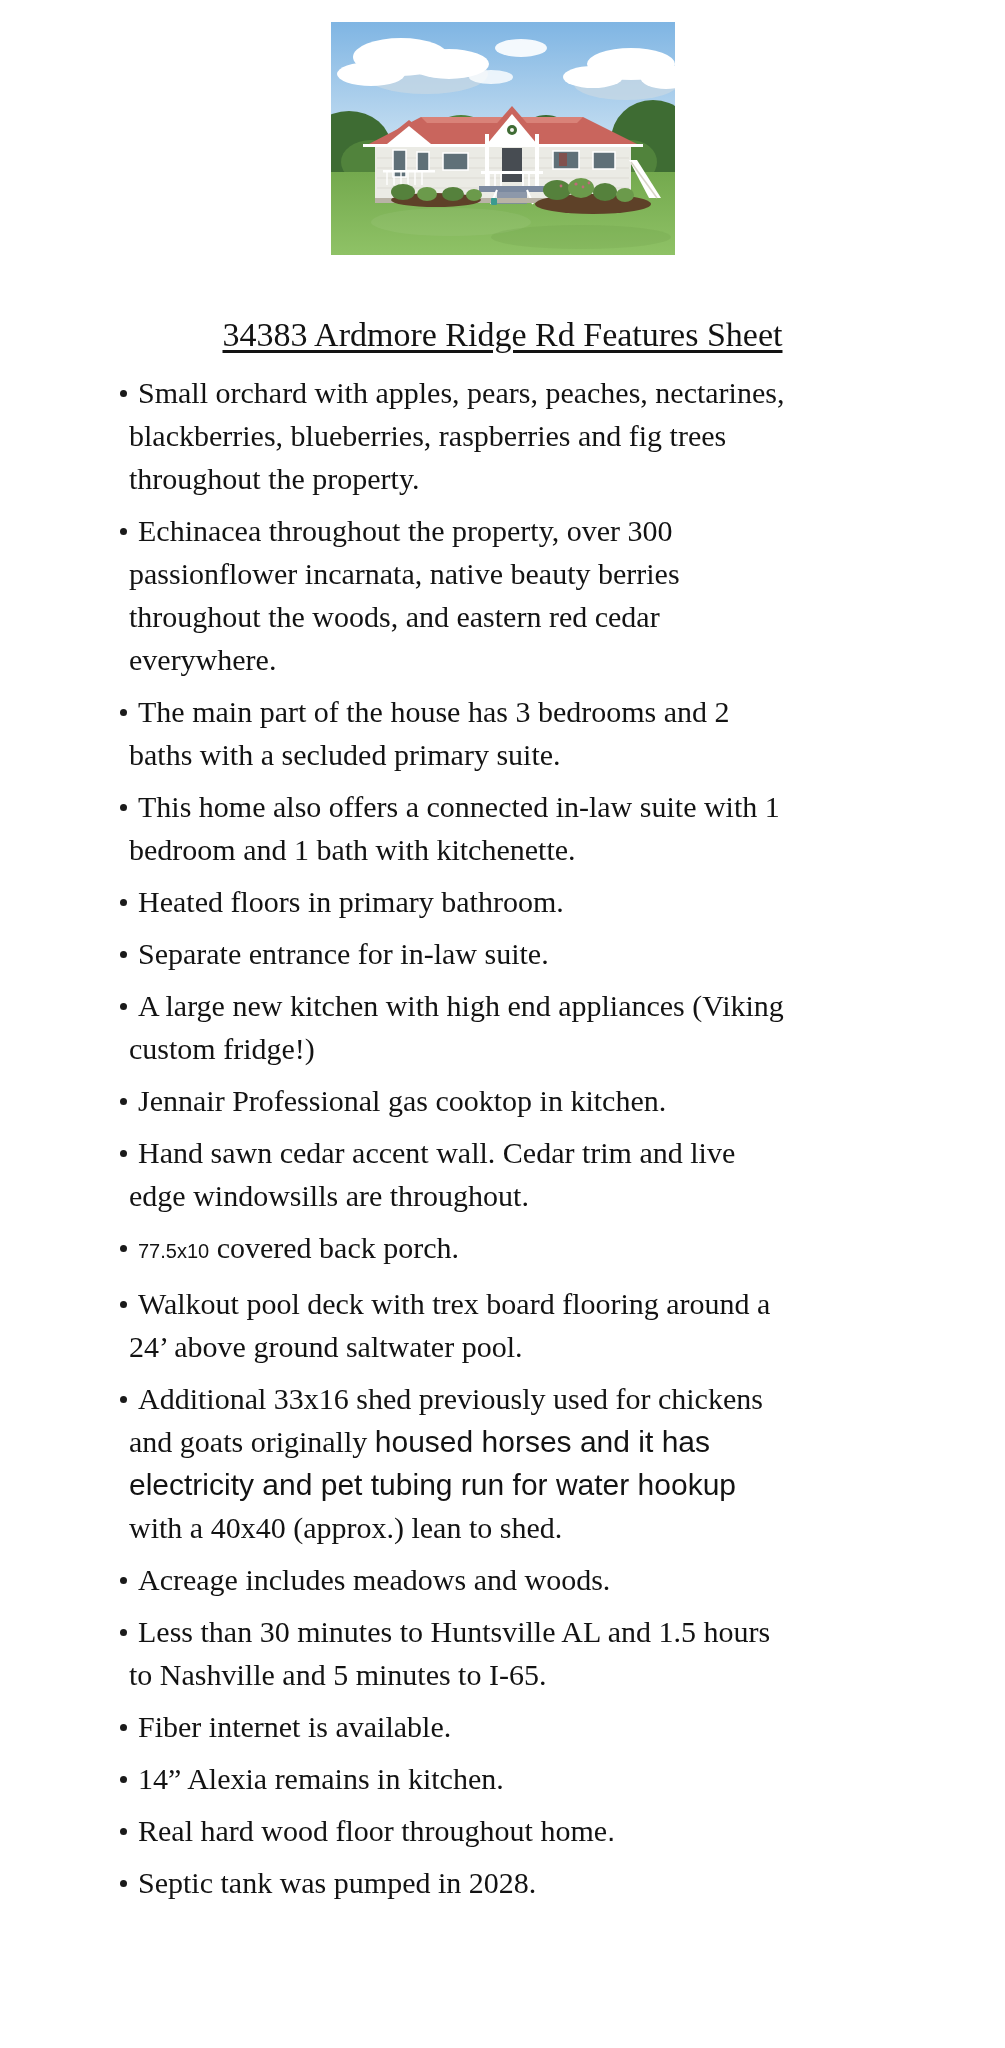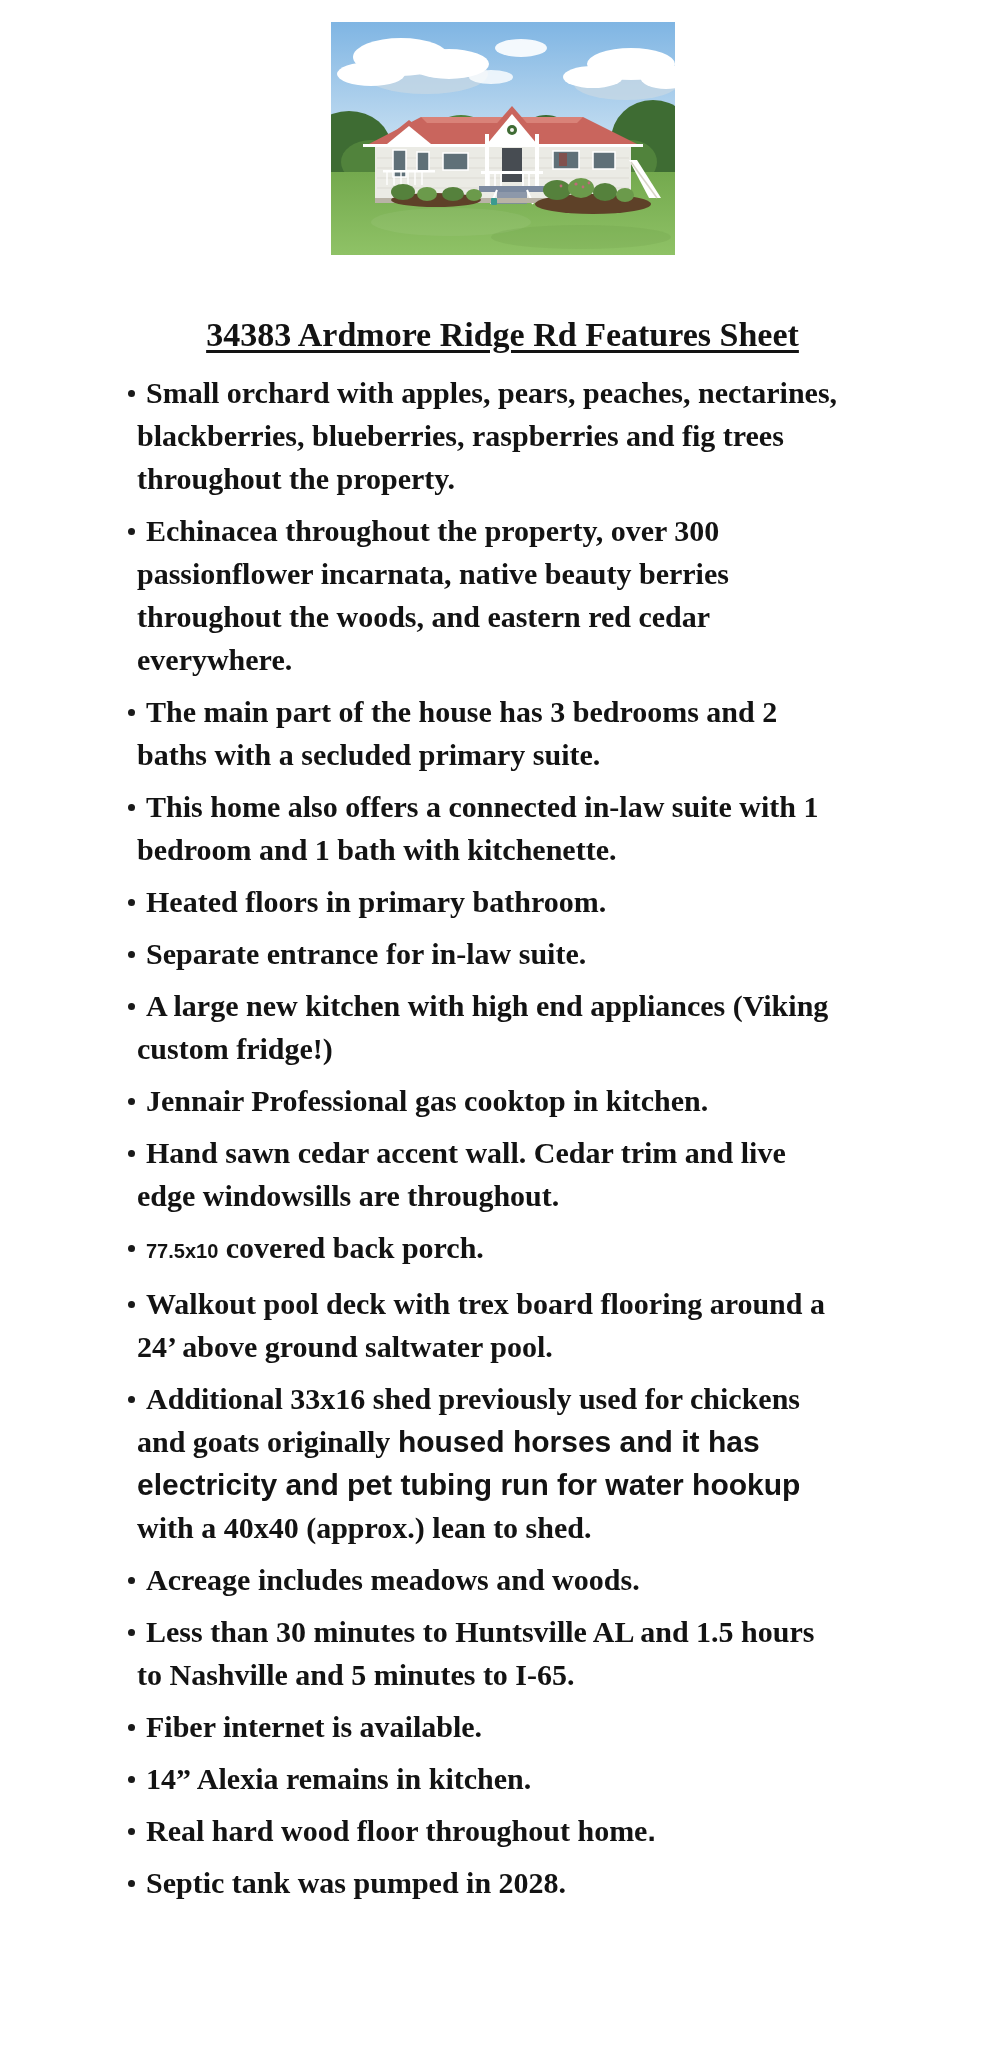--- a/index.html
+++ b/index.html
@@ -19,32 +19,32 @@
     height: 233px;
     margin: 22px auto 0 auto;
   }
   .photo-wrap svg { display: block; width: 100%; height: 100%; }
 
   h1.doc-title {
     margin: 58px 0 14px 0;
     text-align: center;
     font-size: 34px;
     line-height: 44px;
-    font-weight: bold;
+    font-weight: normal;
     text-decoration: underline;
     text-decoration-thickness: 3px;
     text-underline-offset: 4px;
   }
 
   .features {
     margin: 0 80px 0 129px;
     font-size: 30px;
     line-height: 43px;
   }
-  .bullet { position: relative; margin: 0 0 9px 8px; font-weight: bold; }
+  .bullet { position: relative; margin: 0 0 9px 0; }
   .dot {
     position: absolute;
     left: -9px;
     top: 19px;
     width: 7px;
     height: 7px;
     border-radius: 50%;
     background: #1a1a1a;
   }
   .line { display: block; white-space: nowrap; }

